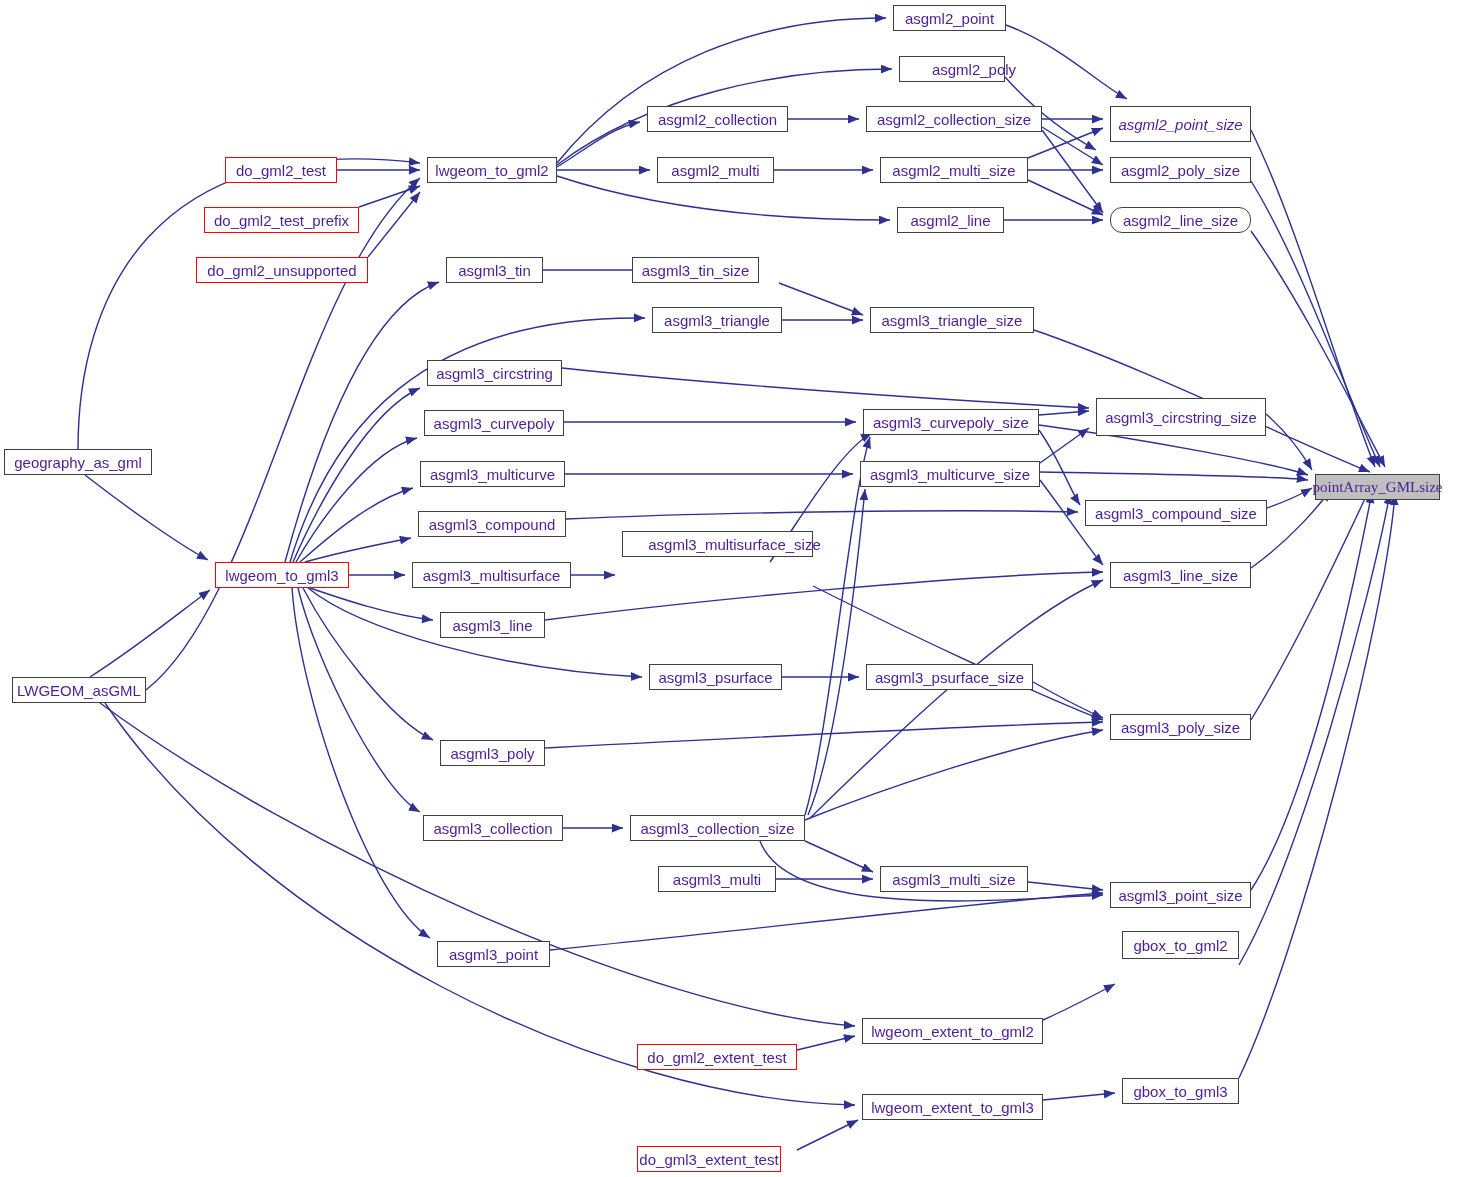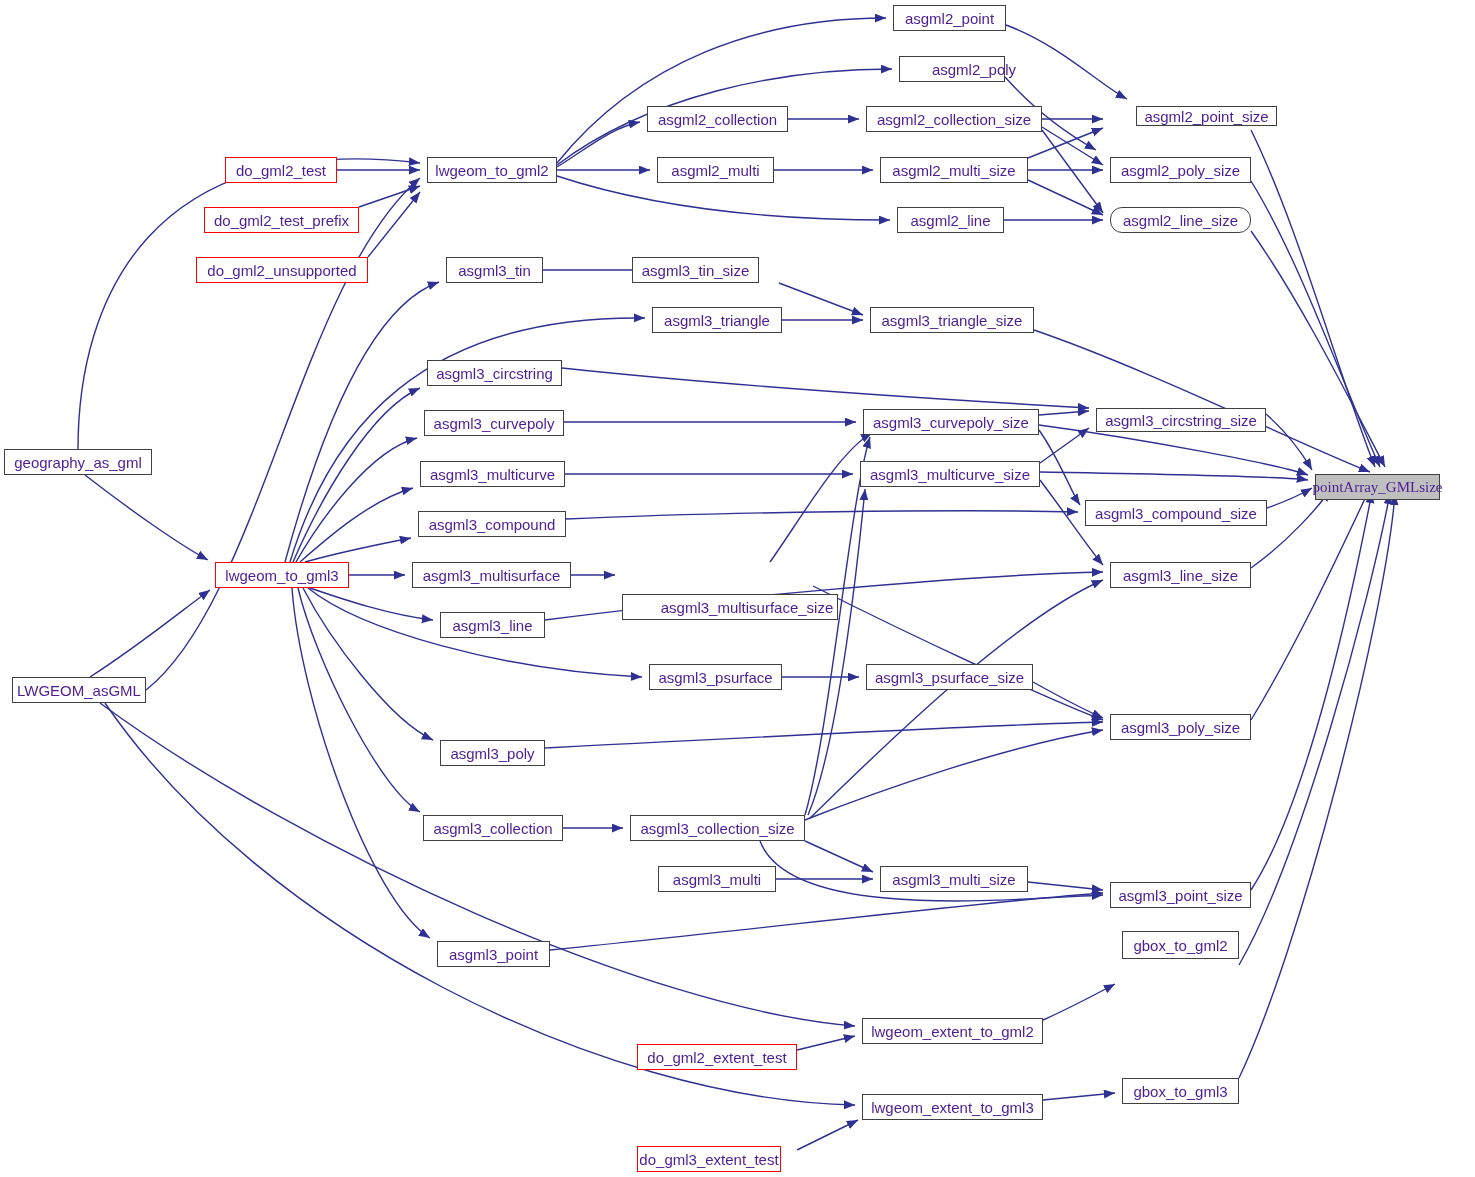--- a/index.html
+++ b/index.html
@@ -115,21 +115,21 @@
       </div>
       <div class="node" style="left: 899px; top: 56px; width: 106px; height: 26px; padding-left: 44px;">
         <span>asgml2_poly</span>
       </div>
       <div class="node" style="left: 647px; top: 106px; width: 141px; height: 26px;">
         <span>asgml2_collection</span>
       </div>
       <div class="node" style="left: 866px; top: 106px; width: 176px; height: 26px;">
         <span>asgml2_collection_size</span>
       </div>
-      <div class="node" style="left: 1136px; top: 106px; width: 141px; height: 20px;">
+      <div class="node" style="left: 1110px; top: 106px; width: 141px; height: 36px; font-style: italic;">
         <span>asgml2_point_size</span>
       </div>
       <div class="node red" style="left: 225px; top: 157px; width: 112px; height: 26px;">
         <span>do_gml2_test</span>
       </div>
       <div class="node" style="left: 427px; top: 157px; width: 130px; height: 26px;">
         <span>lwgeom_to_gml2</span>
       </div>
       <div class="node" style="left: 657px; top: 157px; width: 117px; height: 26px;">
         <span>asgml2_multi</span>
@@ -160,21 +160,21 @@
       </div>
       <div class="node" style="left: 652px; top: 307px; width: 130px; height: 26px;">
         <span>asgml3_triangle</span>
       </div>
       <div class="node" style="left: 870px; top: 307px; width: 164px; height: 26px;">
         <span>asgml3_triangle_size</span>
       </div>
       <div class="node" style="left: 427px; top: 360px; width: 135px; height: 26px;">
         <span>asgml3_circstring</span>
       </div>
-      <div class="node" style="left: 1096px; top: 398px; width: 170px; height: 24px; margin-top: 10px;">
+      <div class="node" style="left: 1096px; top: 398px; width: 170px; height: 38px;">
         <span>asgml3_circstring_size</span>
       </div>
       <div class="node" style="left: 424px; top: 410px; width: 140px; height: 26px;">
         <span>asgml3_curvepoly</span>
       </div>
       <div class="node" style="left: 863px; top: 409px; width: 176px; height: 26px;">
         <span>asgml3_curvepoly_size</span>
       </div>
       <div class="node" style="left: 420px; top: 461px; width: 145px; height: 26px;">
         <span>asgml3_multicurve</span>
@@ -193,21 +193,21 @@
       </div>
       <div class="node" style="left: 1085px; top: 500px; width: 182px; height: 26px;">
         <span>asgml3_compound_size</span>
       </div>
       <div class="node red" style="left: 215px; top: 562px; width: 134px; height: 26px; align-items: center;">
         <span>lwgeom_to_gml3</span>
       </div>
       <div class="node" style="left: 412px; top: 562px; width: 159px; height: 26px;">
         <span>asgml3_multisurface</span>
       </div>
-      <div class="node" style="left: 622px; top: 594px; width: 216px; height: 26px; padding-left: 34px;">
+      <div class="node" style="left: 622px; top: 531px; width: 191px; height: 26px; padding-left: 34px;">
         <span>asgml3_multisurface_size</span>
       </div>
       <div class="node" style="left: 1110px; top: 562px; width: 141px; height: 26px;">
         <span>asgml3_line_size</span>
       </div>
       <div class="node" style="left: 440px; top: 612px; width: 105px; height: 26px;">
         <span>asgml3_line</span>
       </div>
       <div class="node" style="left: 649px; top: 664px; width: 133px; height: 26px;">
         <span>asgml3_psurface</span>

